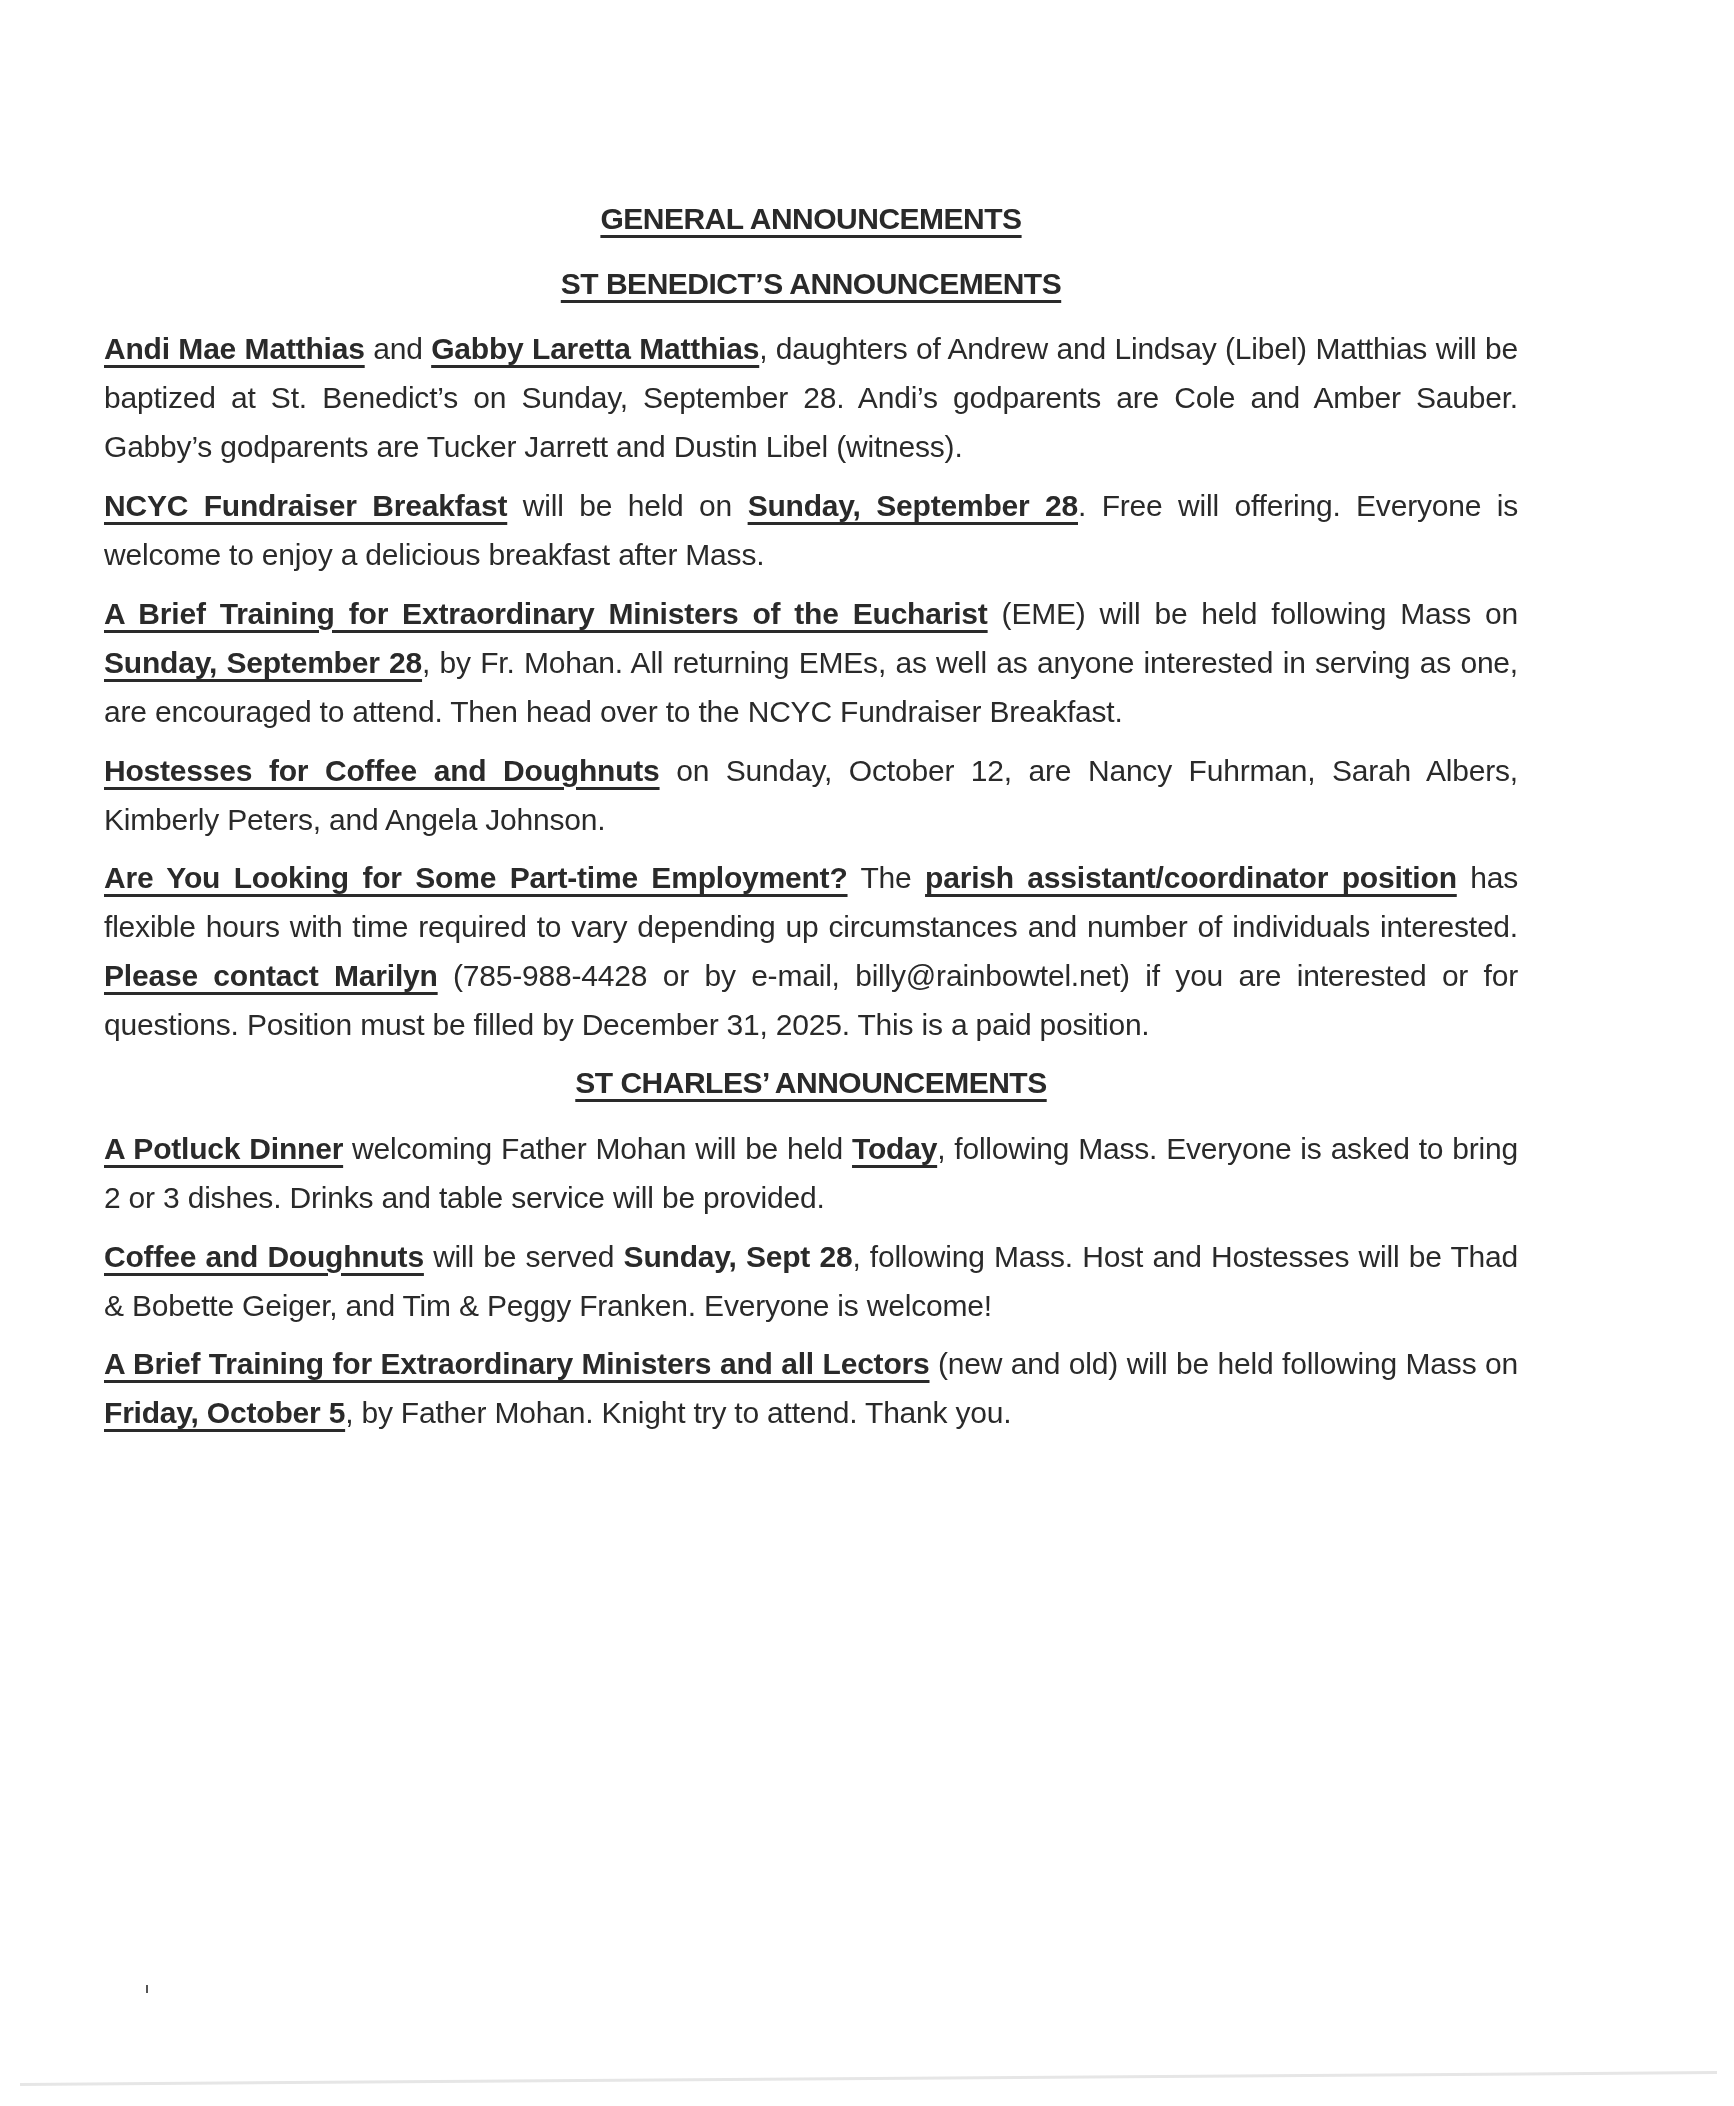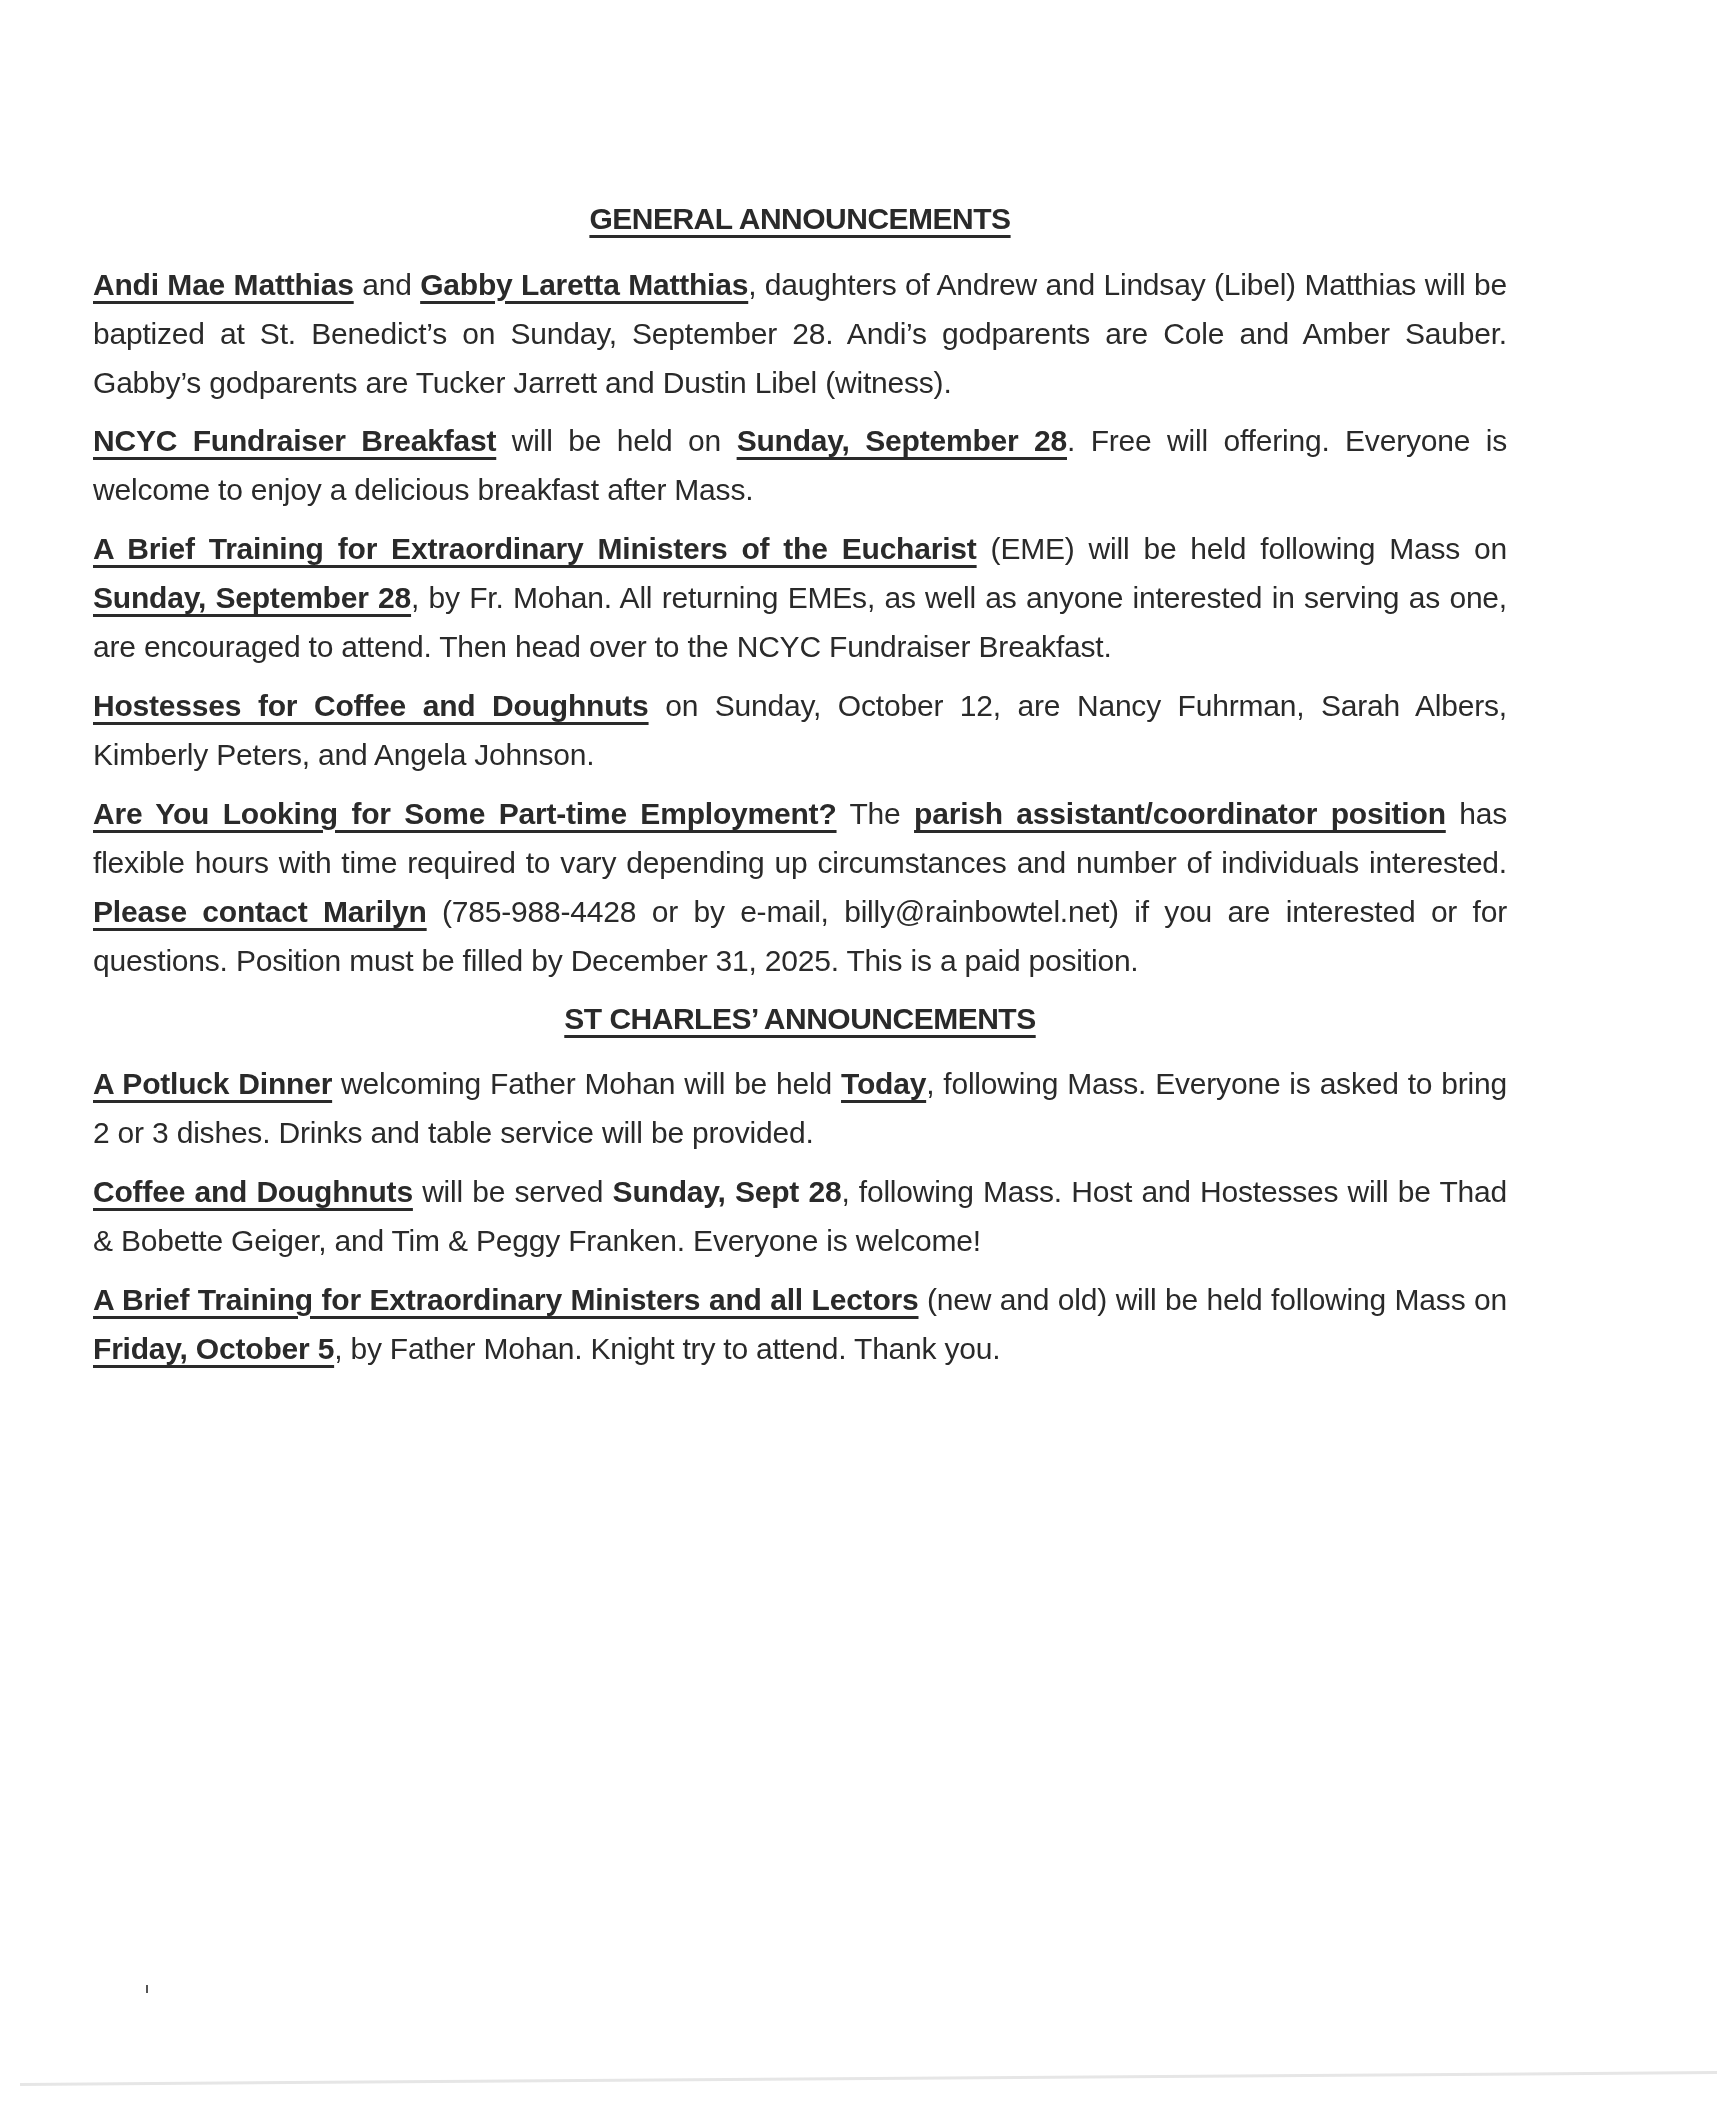--- a/index.html
+++ b/index.html
@@ -10,21 +10,21 @@
     body {
       width: 1735px;
       height: 2107px;
       position: relative;
       overflow: hidden;
       font-family: "Liberation Sans", "DejaVu Sans", sans-serif;
       color: #2a2a2a;
     }
     .page {
       position: absolute;
-      left: 93px;
+      left: 104px;
       top: 195px;
       width: 1414px;
     }
     .section-heading {
       text-align: center;
       font-weight: bold;
       text-decoration: underline;
       text-decoration-thickness: 2.9px;
       text-underline-offset: 5.9px;
       font-size: 30px;
@@ -62,20 +62,21 @@
       height: 7.8px;
     }
   </style>
 </head>
 <body>
 
 <div class="page">
 
   <div class="section-heading">GENERAL ANNOUNCEMENTS</div>
 
+  <div class="section-heading">ST BENEDICT’S ANNOUNCEMENTS</div>
 
 
   <p class="para"><span class="u">Andi Mae Matthias</span><span> and </span><span class="u">Gabby Laretta Matthias</span><span>, daughters of Andrew and Lindsay (Libel) Matthias will be baptized at St. Benedict’s on Sunday, September 28. Andi’s godparents are Cole and Amber Sauber. Gabby’s godparents are Tucker Jarrett and Dustin Libel (witness).</span></p>
 
   <p class="para"><span class="u">NCYC Fundraiser Breakfast</span><span> will be held on </span><span class="u">Sunday, September 28</span><span>. Free will offering. Everyone is welcome to enjoy a delicious breakfast after Mass.</span></p>
 
   <p class="para"><span class="u">A Brief Training for Extraordinary Ministers of the Eucharist</span><span> (EME) will be held following Mass on </span><span class="u">Sunday, September 28</span><span>, by Fr. Mohan. All returning EMEs, as well as anyone interested in serving as one, are encouraged to attend. Then head over to the NCYC Fundraiser Breakfast.</span></p>
 
 
   <p class="para"><span class="u">Hostesses for Coffee and Doughnuts</span><span> on Sunday, October 12, are Nancy Fuhrman, Sarah Albers, Kimberly Peters, and Angela Johnson.</span></p>

